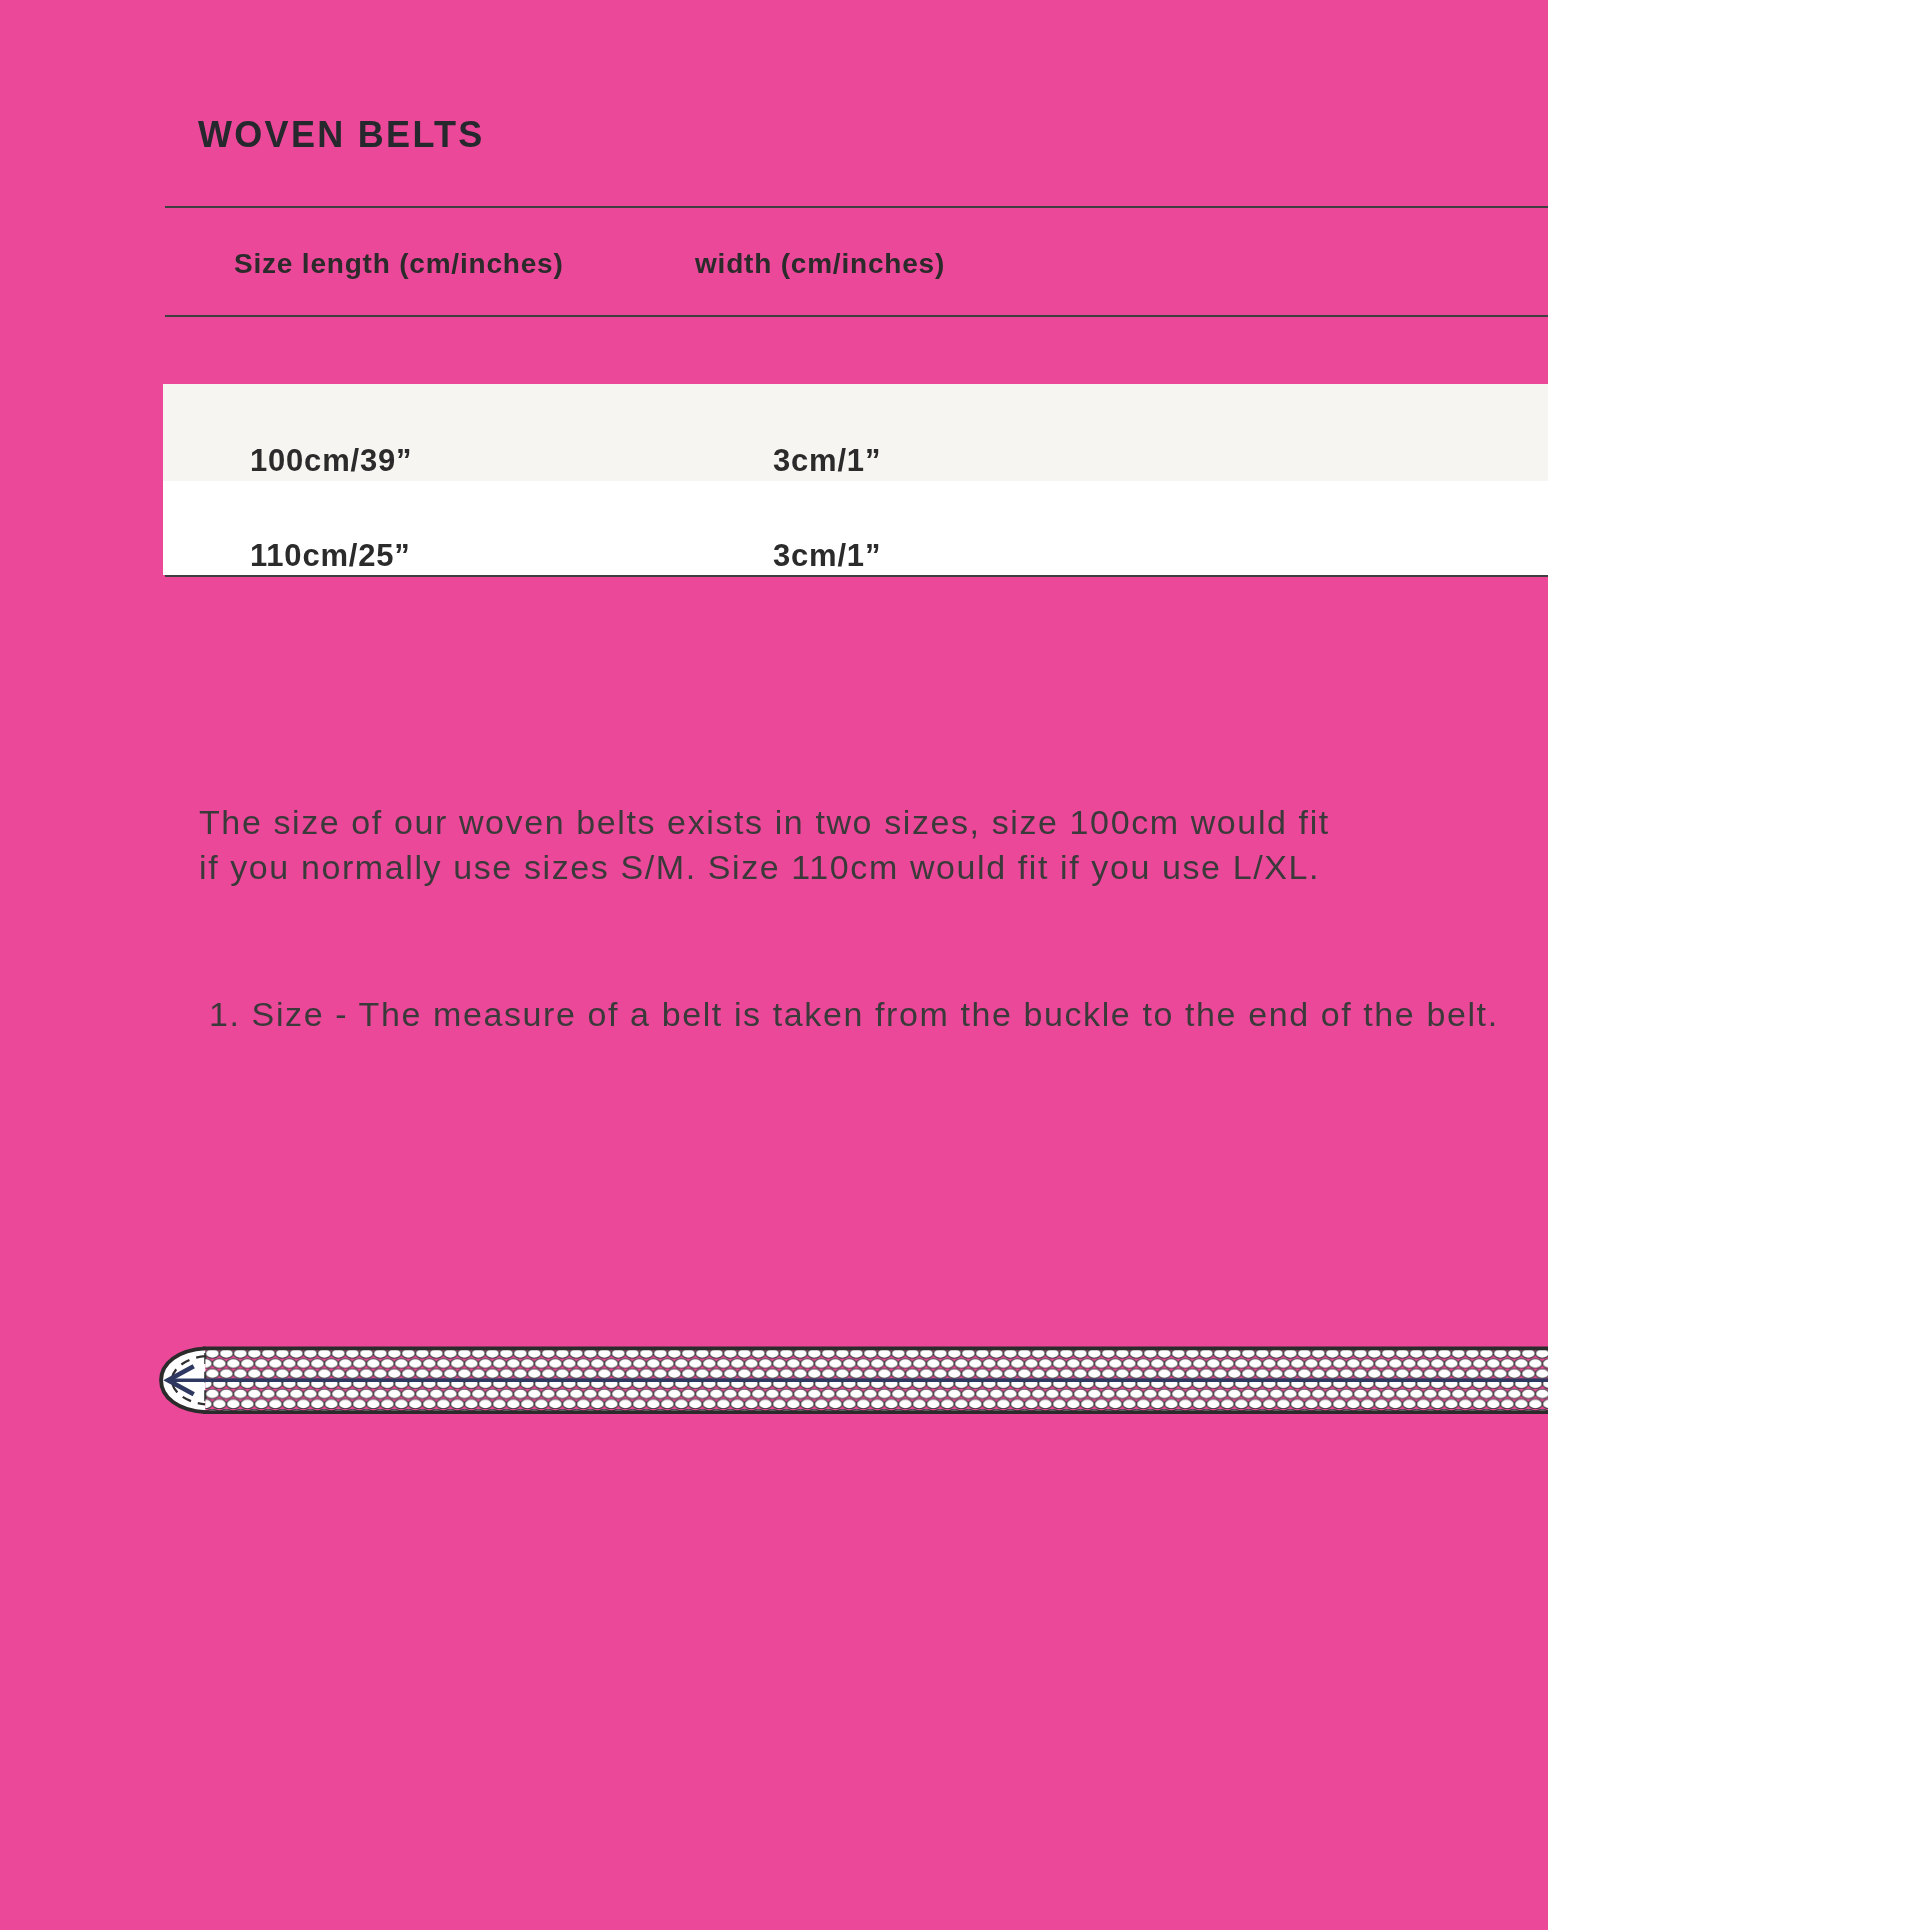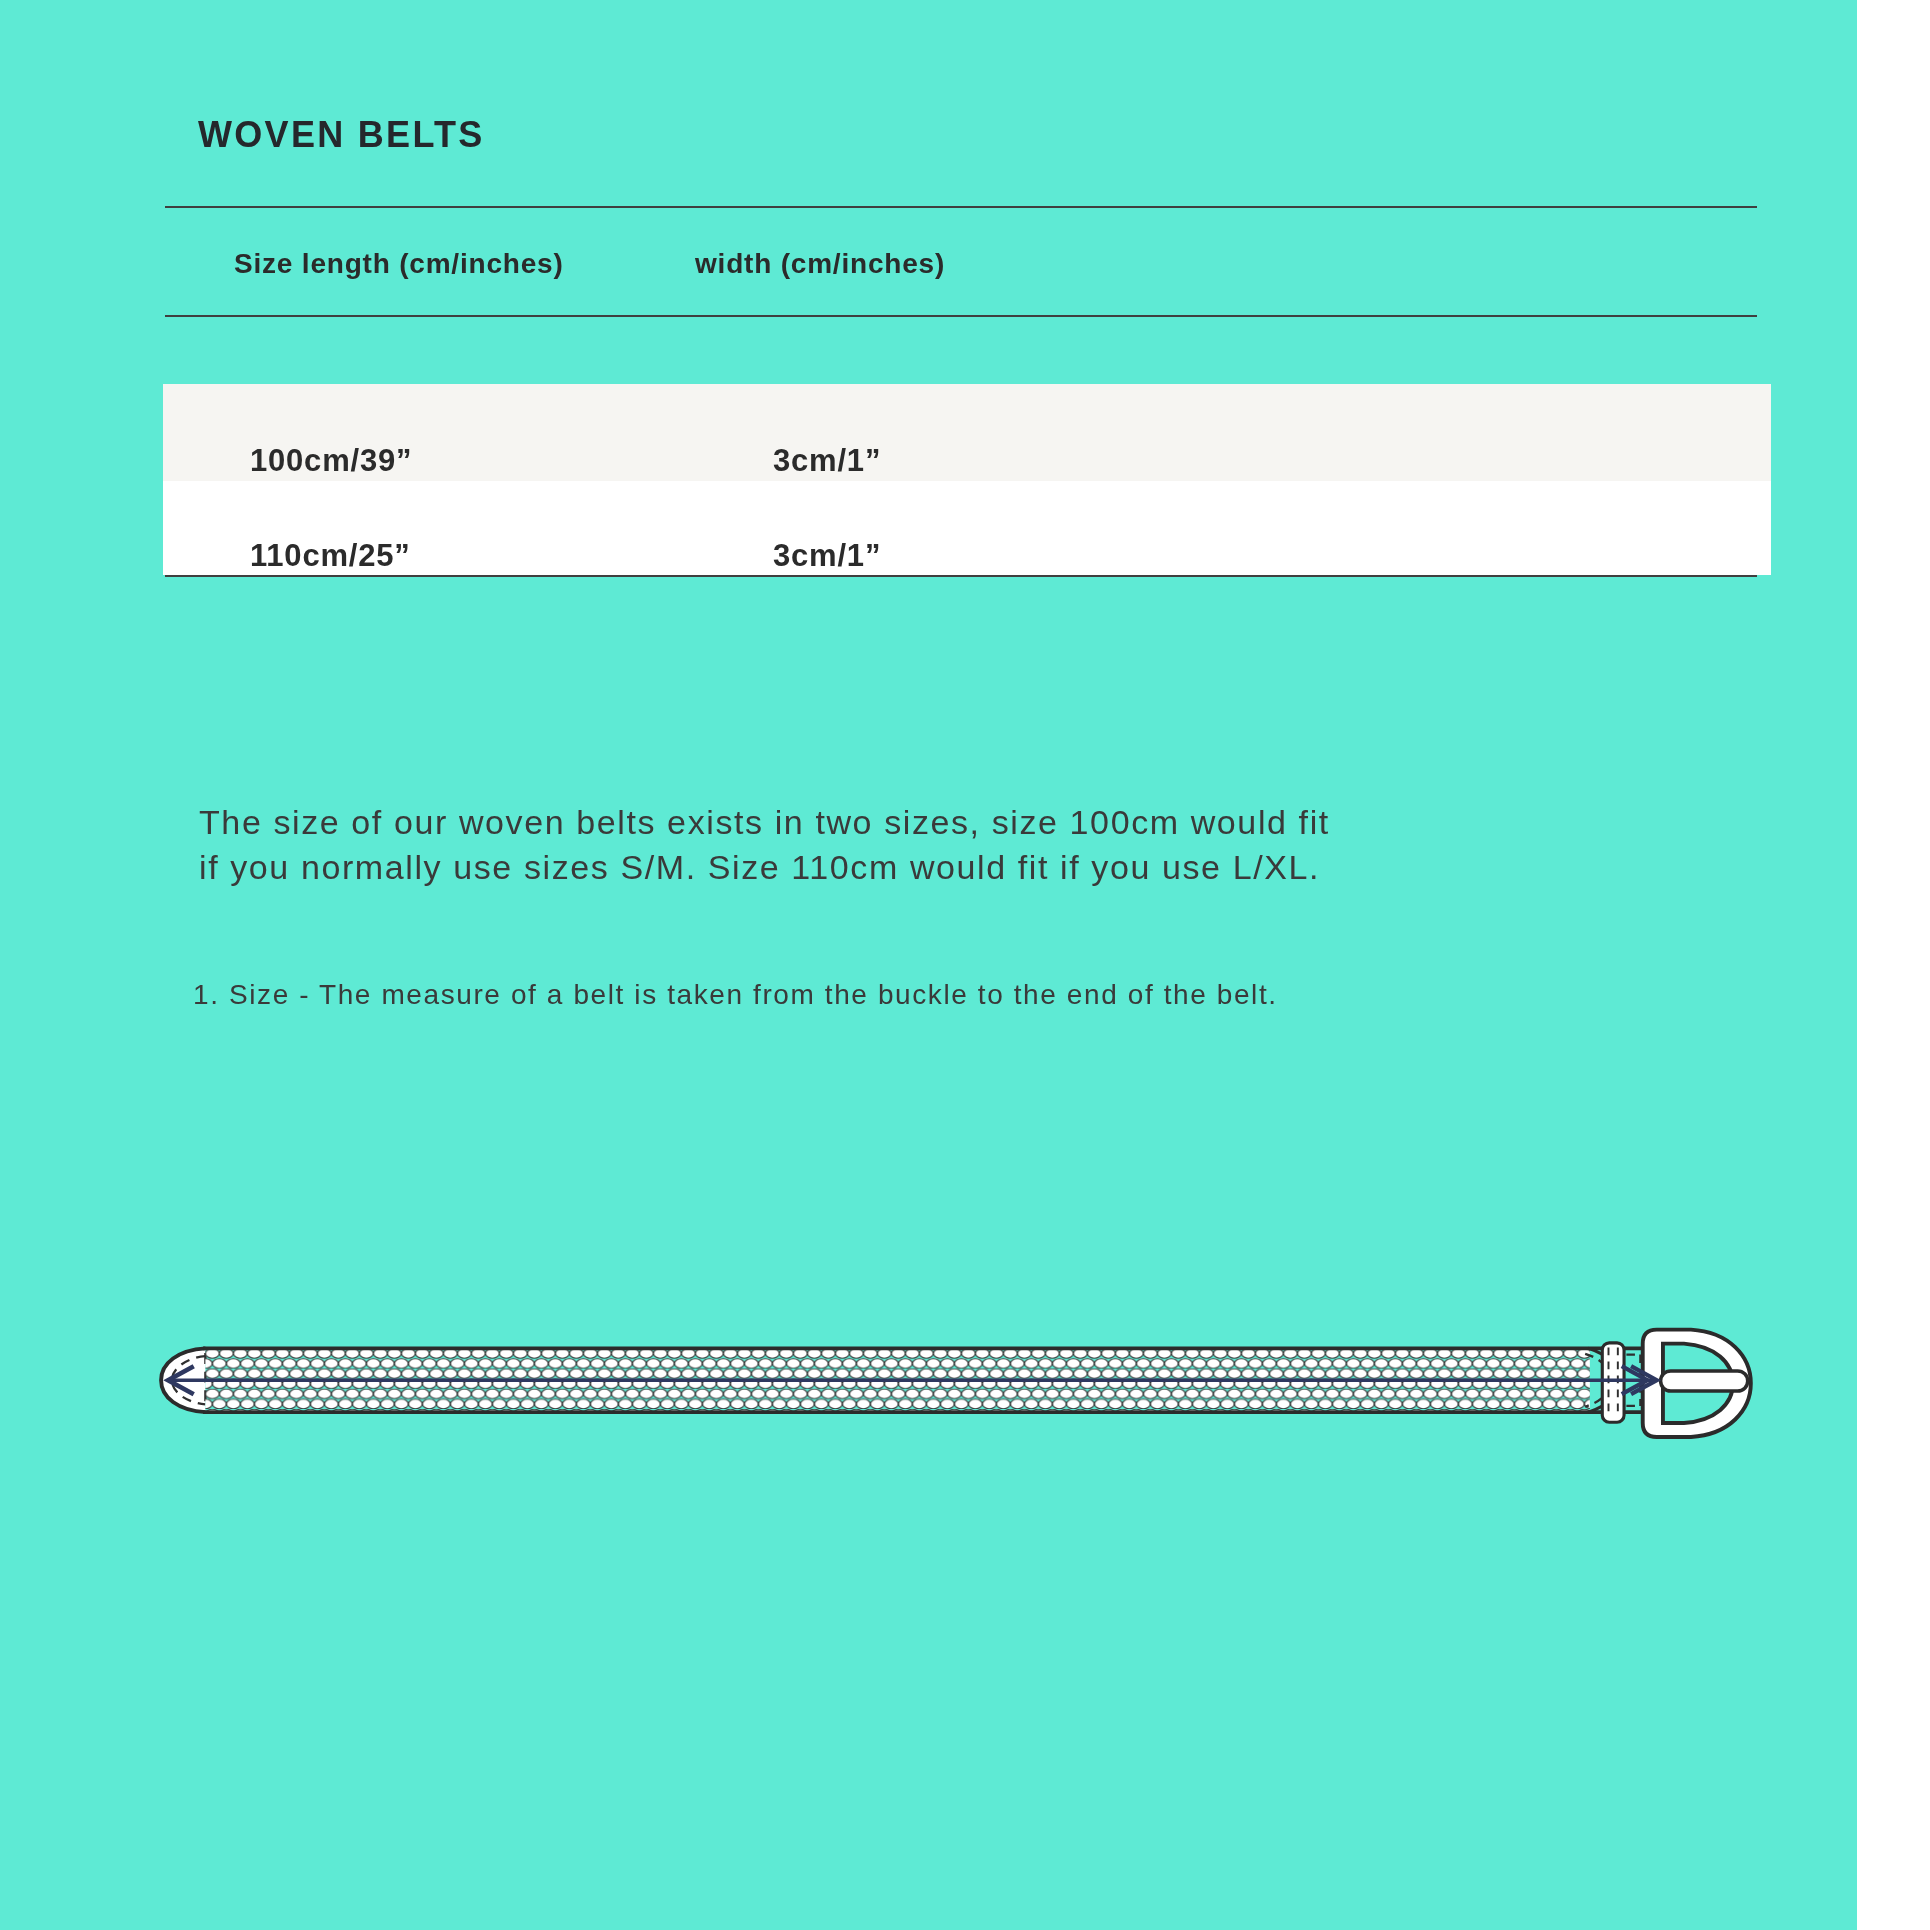--- a/index.html
+++ b/index.html
@@ -6,21 +6,21 @@
     --text:#2b2b2b;
     --para-text:#3a3a3a;
     --rule:#3f3f3f;
     --row-highlight:#f6f5f2;
     --outline:#2b2b2b;
     --outline-light:#3a3a3a;
     --navy:#2e3860;
   }
   html,body{margin:0;padding:0;background:#fff;}
   .page{
-    position:relative;width:1857px;height:1930px;background:#5eead4;
+    position:relative;width:1548px;height:1930px;background:#ec4899;
     font-family:"Liberation Sans", sans-serif;color:var(--text);overflow:hidden;
   }
   .page-title{
     position:absolute;left:198px;top:114px;margin:0;
     font-size:36px;font-weight:bold;letter-spacing:2.3px;color:#25282c;
   }
   .rule{position:absolute;left:165px;width:1592px;height:2.3px;background:var(--rule);}
   .rule-1{top:206px;}
   .rule-2{top:315px;}
   .rule-3{top:575px;}
@@ -31,22 +31,22 @@
   .trow .cell{position:absolute;font-size:31px;font-weight:bold;letter-spacing:0.8px;top:50%;transform:translateY(-50%);margin-top:28px;}
   .trow .c1{left:87px;}
   .trow .c2{left:610px;}
   .trow-1{top:384px;height:97px;background:var(--row-highlight);}
   .trow-2{top:481px;height:94px;background:#ffffff;}
   .para{
     position:absolute;left:191px;top:792px;margin:8px;
     font-size:34px;letter-spacing:1.6px;line-height:45px;color:var(--para-text);
   }
   .note{
-    position:absolute;left:193px;top:979px;margin:0;
-    font-size:28px;letter-spacing:1.6px;color:var(--para-text);
+    position:absolute;left:193px;top:979px;margin:16px;
+    font-size:34px;letter-spacing:1.6px;color:var(--para-text);
   }
   .belt-svg{position:absolute;left:148px;top:1311px;width:1619px;height:140px;}
   .ol{stroke:var(--outline);fill:none;}
   .olw{stroke:var(--outline);fill:#ffffff;}
   .dash{stroke:#2f2f2f;fill:none;}
   .navy{stroke:var(--navy);fill:none;}
 </style>
 </head>
 <body>
 

